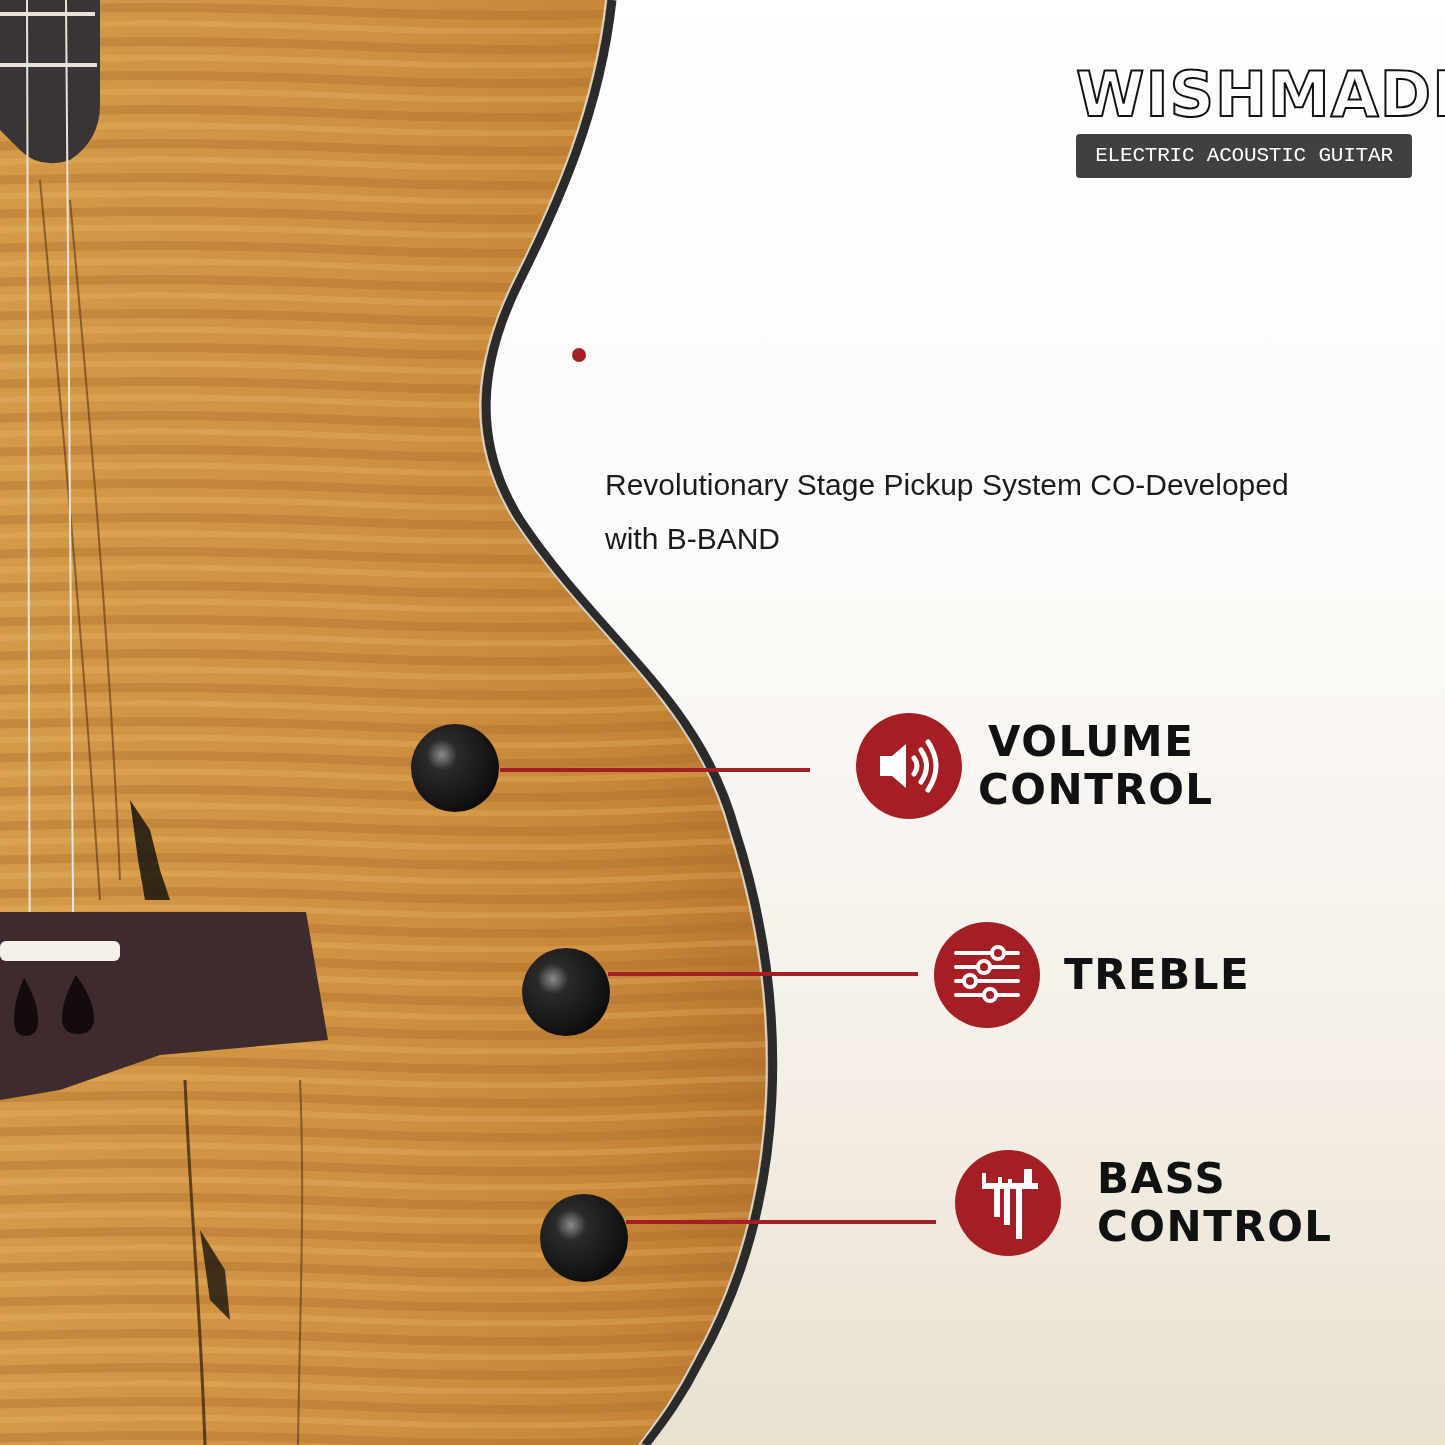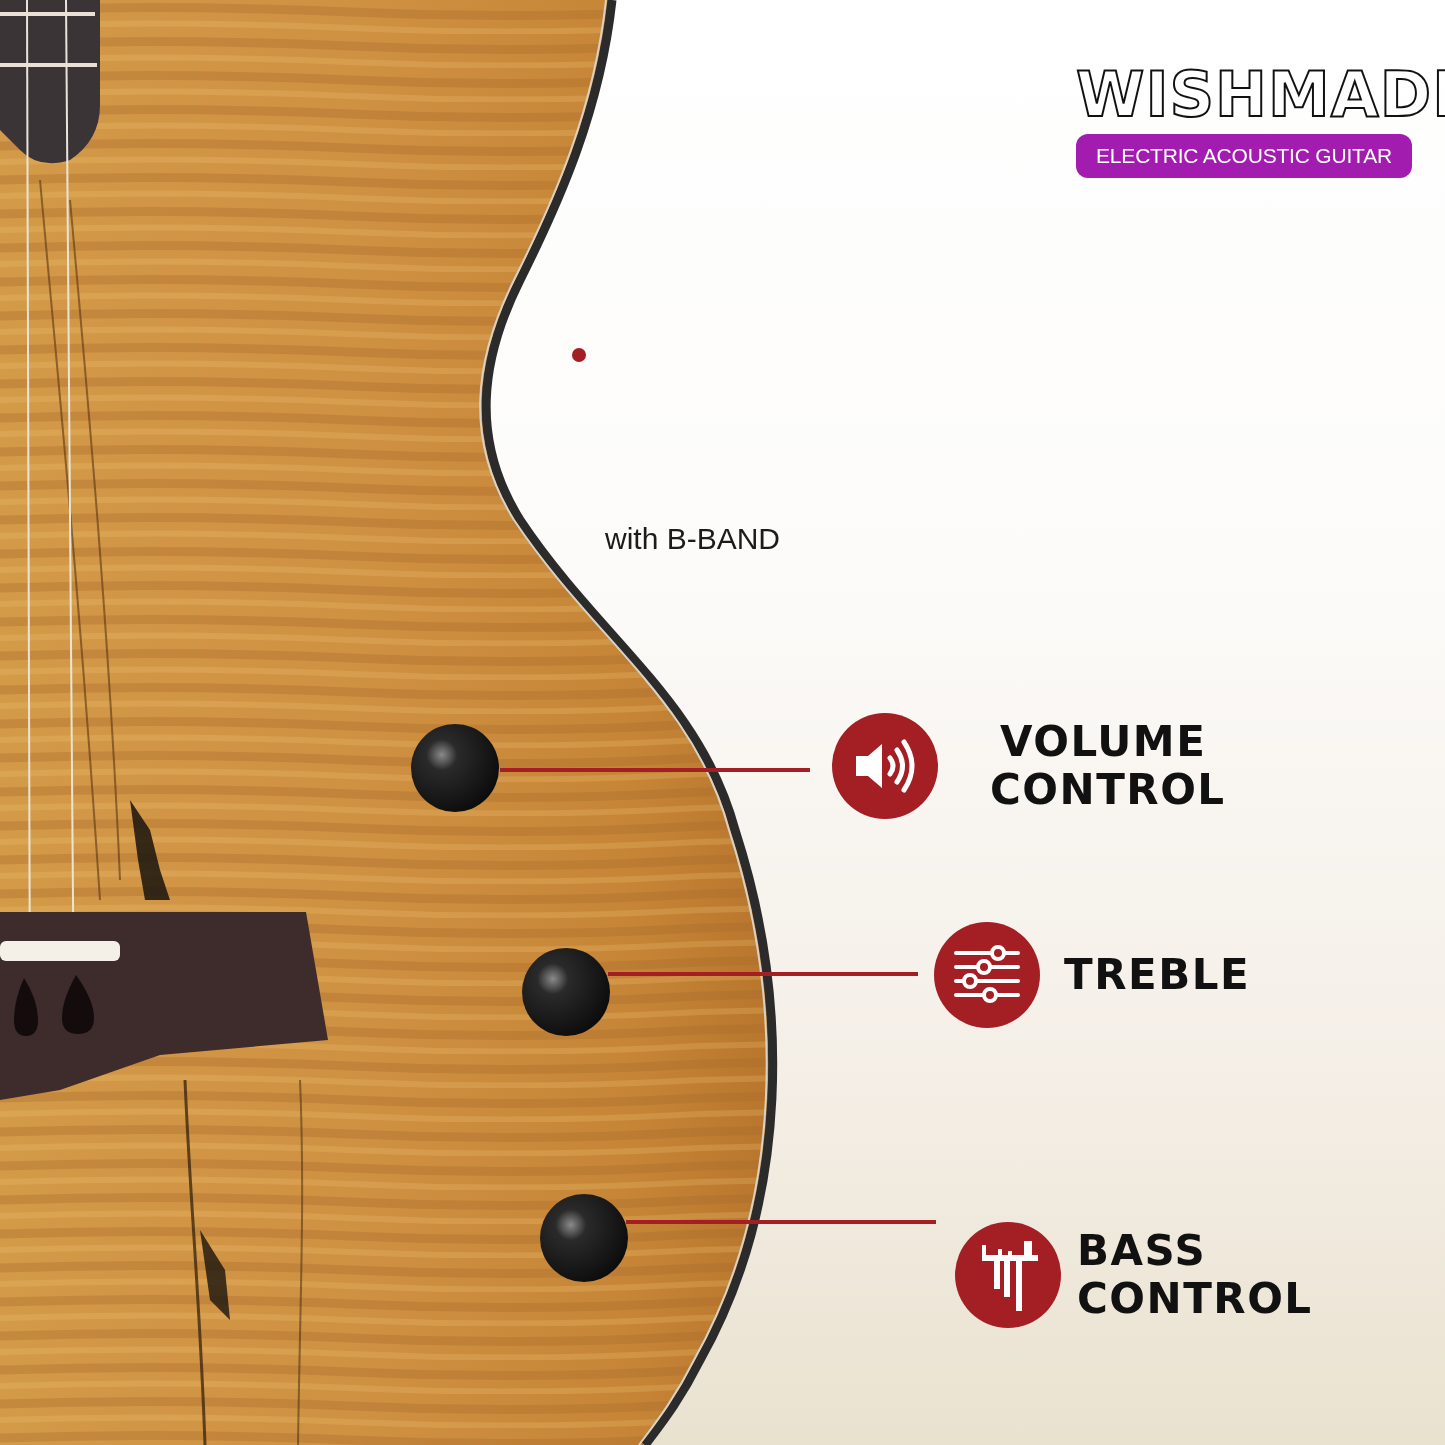--- a/index.html
+++ b/index.html
@@ -12,23 +12,23 @@
 
   .brand { position: absolute; left: 1076px; top: 62px; width: 336px; }
   .brand-logo {
     font-family: "DejaVu Sans", sans-serif; font-size: 62px; line-height: 66px;
     letter-spacing: 1px; color: transparent;
     -webkit-text-stroke: 2px #111; text-align: center;
     text-shadow: 0 0 0 transparent;
     position: relative; font-weight: bold;
   }
   .brand-tag {
-    margin-top: 6px; height: 44px; background: #a21caf; border-radius: 12px;
+    margin-top: 6px; height: 44px; background: #404040; border-radius: 4px;
     color: #fff; font-size: 21px; line-height: 44px; text-align: center;
-    font-family: Liberation Sans, sans-serif; letter-spacing: -0.2px;
+    font-family: Liberation Mono, monospace; letter-spacing: -0.2px;
   }
 
   .headline {
     position: absolute; left: 572px; top: 312px; width: 820px;
   }
   .headline .bullet {
     position: absolute; left: 0; top: 36px; width: 14px; height: 14px;
     border-radius: 50%; background: #a31f24;
   }
   .headline h1 {
@@ -120,25 +120,25 @@
   <div class="brand-tag">ELECTRIC ACOUSTIC GUITAR</div>
 </div>
 
 <div class="headline">
   <div class="bullet"></div>
   <h1>
     <br>
   </h1>
 </div>
 <div class="subtext">
-  <br>
+  <span>Revolutionary Stage Pickup System CO-Developed</span><br>
   <span>with B-BAND</span>
 </div>
 
-<div class="feature" style="left:832px; top:713px;gap:36px;">
+<div class="feature" style="left:856px; top:713px;">
   <div class="icon-circle">
     <svg width="66" height="60" viewBox="0 0 66 60">
       <path d="M4 20 H16 L30 8 V52 L16 40 H4 Z" fill="#fff"></path>
       <path d="M38 22 Q 44 30 38 38" stroke="#fff" stroke-width="5" fill="none" stroke-linecap="round"></path>
       <path d="M45 14 Q 56 30 45 46" stroke="#fff" stroke-width="5" fill="none" stroke-linecap="round"></path>
       <path d="M52 6 Q 68 30 52 54" stroke="#fff" stroke-width="5" fill="none" stroke-linecap="round"></path>
     </svg>
   </div>
   <div class="label">
     <span style="margin-left:10px;">VOLUME</span>
@@ -161,21 +161,21 @@
         <circle cx="16" cy="36" r="6"></circle>
         <circle cx="36" cy="50" r="6"></circle>
       </g>
     </svg>
   </div>
   <div class="label">
     <span>TREBLE</span>
   </div>
 </div>
 
-<div class="feature" style="left:955px; top:1222px;">
+<div class="feature" style="left:955px; top:1150px;gap:20px;">
   <div class="icon-circle">
     <svg width="60" height="76" viewBox="0 0 60 76">
       <g fill="#fff">
         <rect x="4" y="18" width="56" height="6"></rect>
         <rect x="4" y="8" width="4" height="12"></rect>
         <rect x="20" y="12" width="4" height="8"></rect>
         <rect x="30" y="14" width="4" height="6"></rect>
         <rect x="46" y="4" width="8" height="16"></rect>
         <rect x="16" y="24" width="6" height="28"></rect>
         <rect x="26" y="24" width="6" height="36"></rect>

